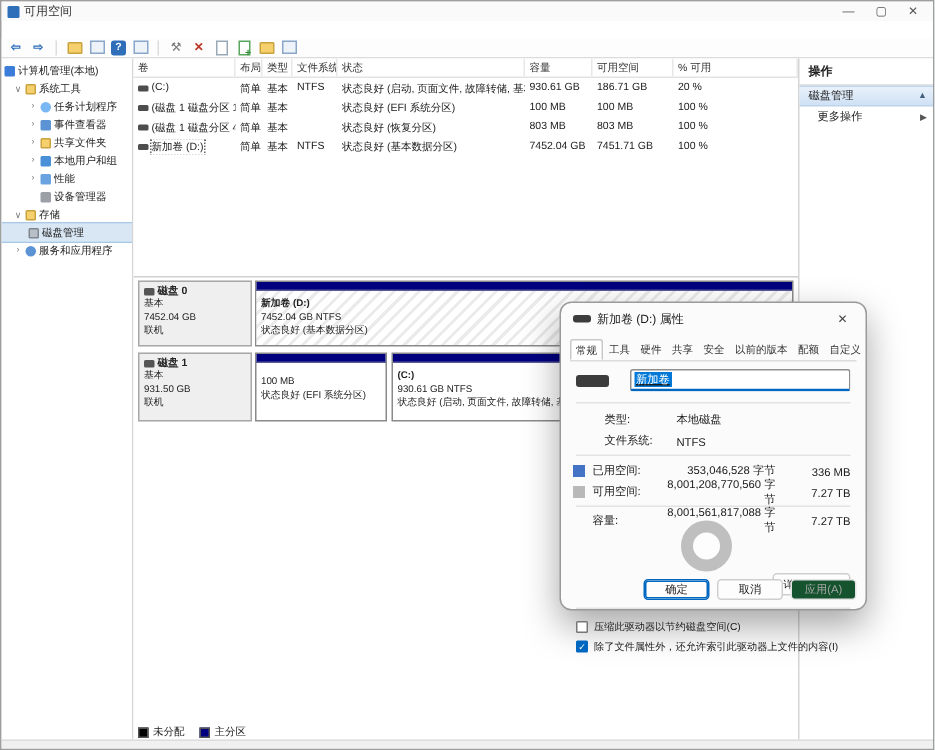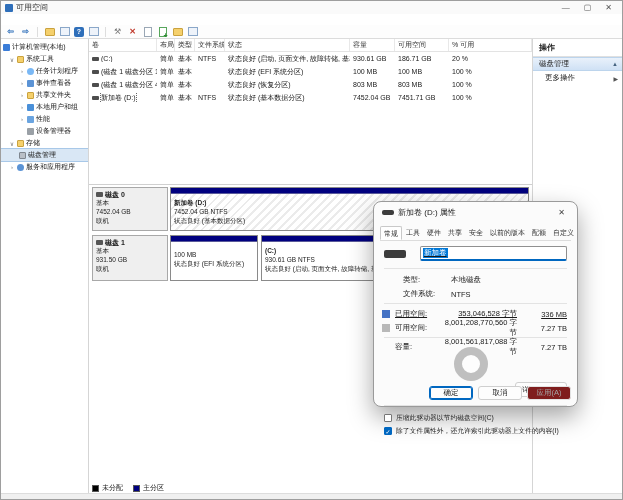--- a/index.html
+++ b/index.html
@@ -104,21 +104,21 @@
   .donut { position:absolute; left:80px; top:145px; width:34px; height:34px; border-radius:50%; border:8px solid #bfbfbf; background:#fdfdfd; }
   .drive-row { position:absolute; left:0; top:180px; width:100%; height:16px; }
   .drive-row .dlab { position:absolute; left:64px; top:4px; }
   .det-btn { position:absolute; right:10px; top:0; width:52px; height:15px; background:#fdfdfd; border:1px solid #cfcfcf; border-radius:3px; font-size:7px; display:flex; align-items:center; justify-content:center; }
   .chk-row { position:absolute; left:10px; right:8px; height:10px; display:flex; align-items:center; gap:4px; font-size:6.8px; white-space:nowrap; overflow:hidden; }
   .chk { width:8px; height:8px; border:1px solid #767676; border-radius:1px; background:#fff; flex:0 0 8px; }
   .chk.on { background:#0067c0; border-color:#0067c0; color:#fff; font-size:6px; display:flex; align-items:center; justify-content:center; }
   .dlg-buttons { position:absolute; left:0; bottom:6px; right:6px; display:flex; justify-content:flex-end; gap:5px;text-align:right; }
   .btn { width:44px; height:14px; font-size:7.5px; display:flex; align-items:center; justify-content:center; background:#fdfdfd; border:1px solid #cfcfcf; border-radius:3px; color:#1a1a1a; }
   .btn.default { border:1px solid #0067c0; box-shadow:0 0 0 1px #0067c0 inset; }
-  .btn.disabled { color:#a6a6a6; background:#7f1d1d; border-color:#e3e3e3; }
+  .btn.disabled { color:#a6a6a6; background:#14532d; border-color:#e3e3e3; }
 </style>
 </head>
 <body>
 
 <div id="window">
 
   <div class="titlebar">
     <span class="app-icon"></span>
     <span>可用空间</span>
     <span class="win-controls">
@@ -390,21 +390,21 @@
     <div class="frow" style="top:72px;">
       <span class="flabel">类型:</span>
       <span class="fvalue">本地磁盘</span>
     </div>
     <div class="frow" style="top:86px;">
       <span class="flabel">文件系统:</span>
       <span class="fvalue">NTFS</span>
     </div>
     <div class="sep" style="top:101px;"></div>
 
-    <div class="space-row" style="top:106px;text-decoration:underline;">
+    <div class="space-row" style="top:106px;">
       <span class="sq sq-used"></span>
       <span class="slabel">已用空间:</span>
       <span class="bytes">353,046,528 字节</span>
       <span class="hsize">336 MB</span>
     </div>
     <div class="space-row" style="top:120px;">
       <span class="sq sq-free"></span>
       <span class="slabel">可用空间:</span>
       <span class="bytes">8,001,208,770,560 字节</span>
       <span class="hsize">7.27 TB</span>

